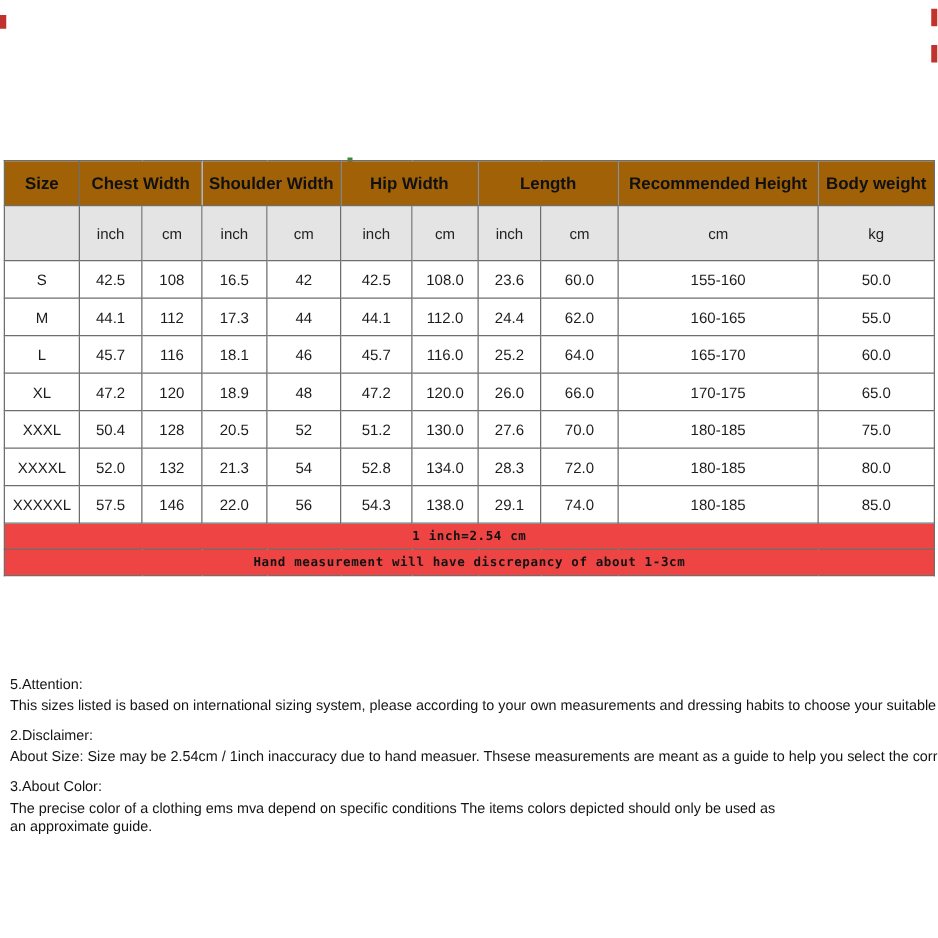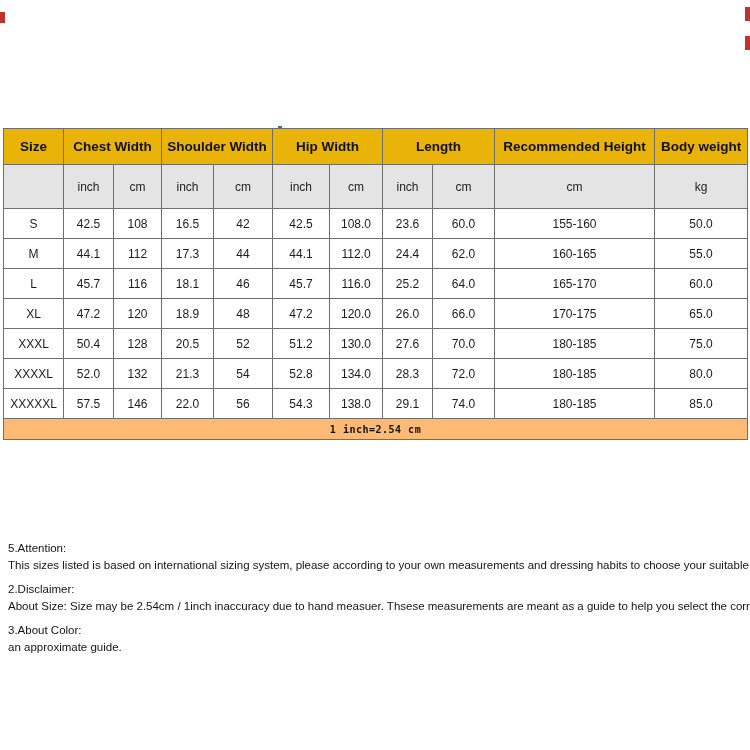--- a/index.html
+++ b/index.html
@@ -24,33 +24,33 @@
     font-family:"Liberation Sans",sans-serif;
   }
   .size-table th,.size-table td{
     border:1px solid #6e6e6e;
     text-align:center;vertical-align:middle;
     padding:0;white-space:nowrap;overflow:hidden;
     font-weight:normal;color:#1c1c1c;
   }
   .size-table tr.group-row{height:36px;}
   .size-table tr.group-row th{
-    background:#eab308;font-weight:bold;font-size:13.5px;color:#111;
+    background:#a16207;font-weight:bold;font-size:13.5px;color:#111;
   }
   .size-table tr.unit-row{height:44px;}
   .size-table tr.unit-row th{
     background:#e4e4e4;font-size:12px;color:#222;
   }
   .size-table tr.data-row{height:30px;}
   .size-table tr.data-row td{font-size:12px;background:#ffffff;}
   .size-table tr.note-row{height:21px;}
   .size-table tr.note-row td{
     font-family:"DejaVu Sans Mono","Liberation Mono",monospace;
     font-weight:bold;font-size:10px;letter-spacing:0.5px;
-    background:#fdba74;color:#111;
+    background:#ef4444;color:#111;
   }
 
   .text-sections{
     position:absolute;left:8px;top:541px;width:742px;
     font-size:11.5px;line-height:15px;color:#141414;
   }
   .text-section{margin-bottom:9px;}
   .text-section .sec-heading{margin-bottom:2px;}
   .text-section .sec-line{white-space:nowrap;}
 </style>
@@ -190,29 +190,33 @@
         <td>29.1</td>
         <td>74.0</td>
         <td>180-185</td>
         <td>85.0</td>
       </tr>
     </tbody>
   <tfoot>
       <tr class="note-row">
         <td colspan="11">1 inch=2.54 cm</td>
       </tr>
+      <tr class="note-row">
+        <td colspan="11">Hand measurement will have discrepancy of about 1-3cm</td>
+      </tr>
     </tfoot>
 </table>
 
 <div class="text-sections">
     <div class="text-section">
       <div class="sec-heading">5.Attention:</div>
       <div class="sec-line">This sizes listed is based on international sizing system, please according to your own measurements and dressing habits to choose your suitable size.</div>
     </div>
     <div class="text-section">
       <div class="sec-heading">2.Disclaimer:</div>
       <div class="sec-line">About Size: Size may be 2.54cm / 1inch inaccuracy due to hand measuer. Thsese measurements are meant as a guide to help you select the correct size.</div>
     </div>
     <div class="text-section">
       <div class="sec-heading">3.About Color:</div>
+      <div class="sec-line">The precise color of a clothing ems mva depend on specific conditions The items colors depicted should only be used as</div>
       <div class="sec-line">an approximate guide.</div>
     </div>
   </div>
 
 </body></html>

